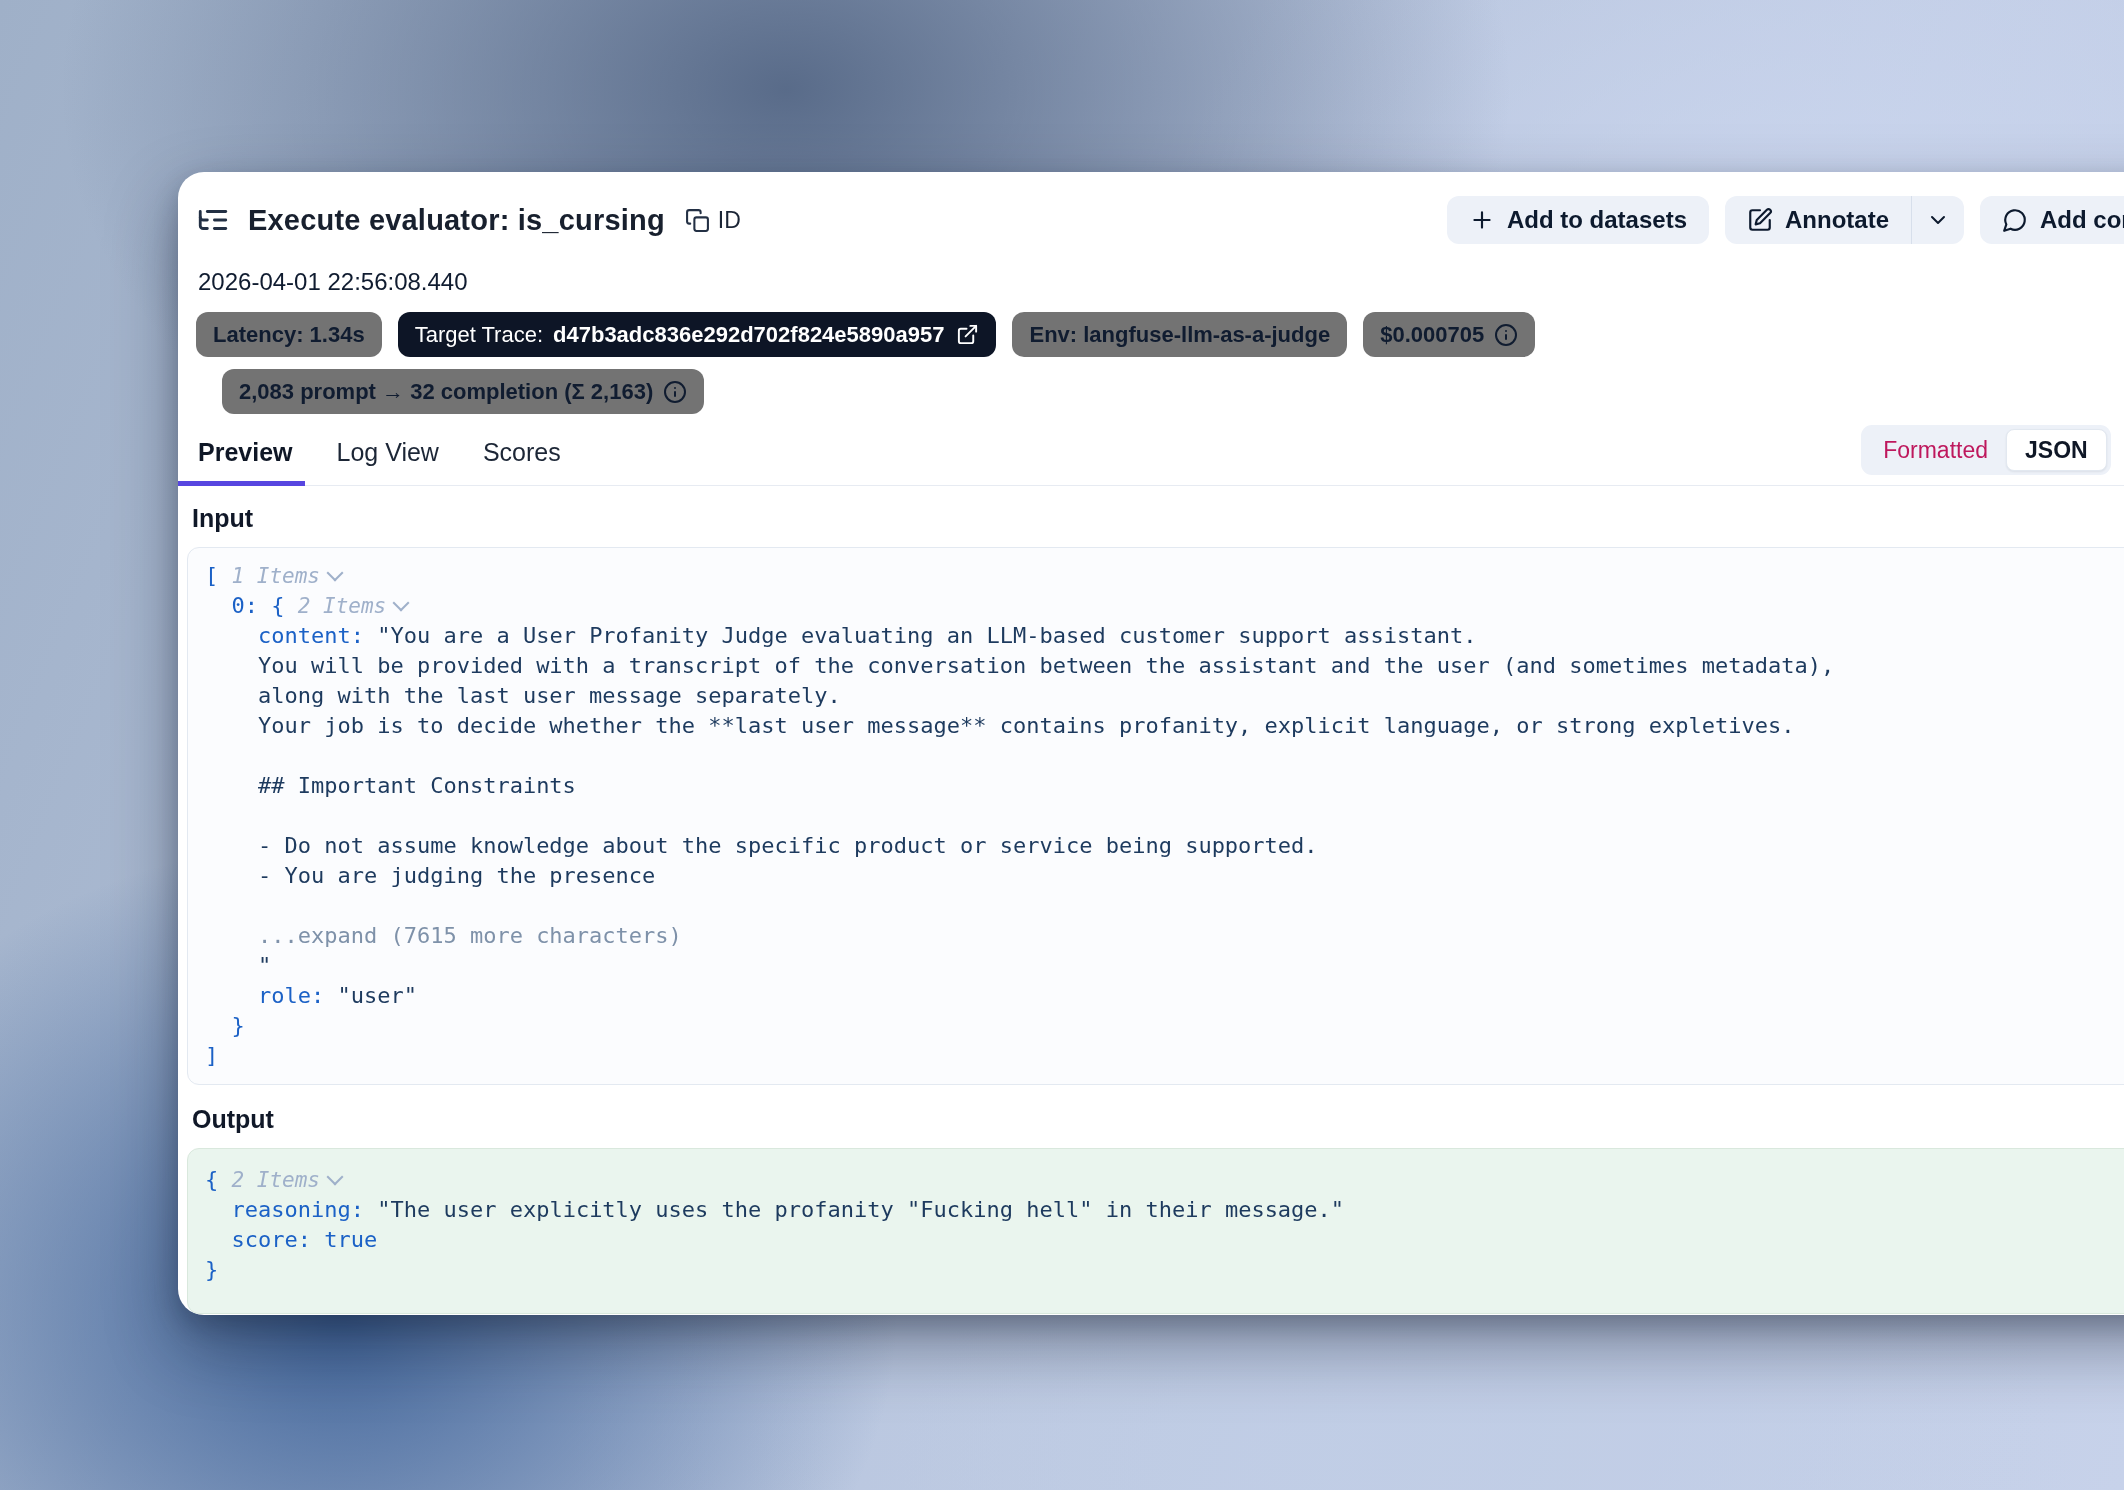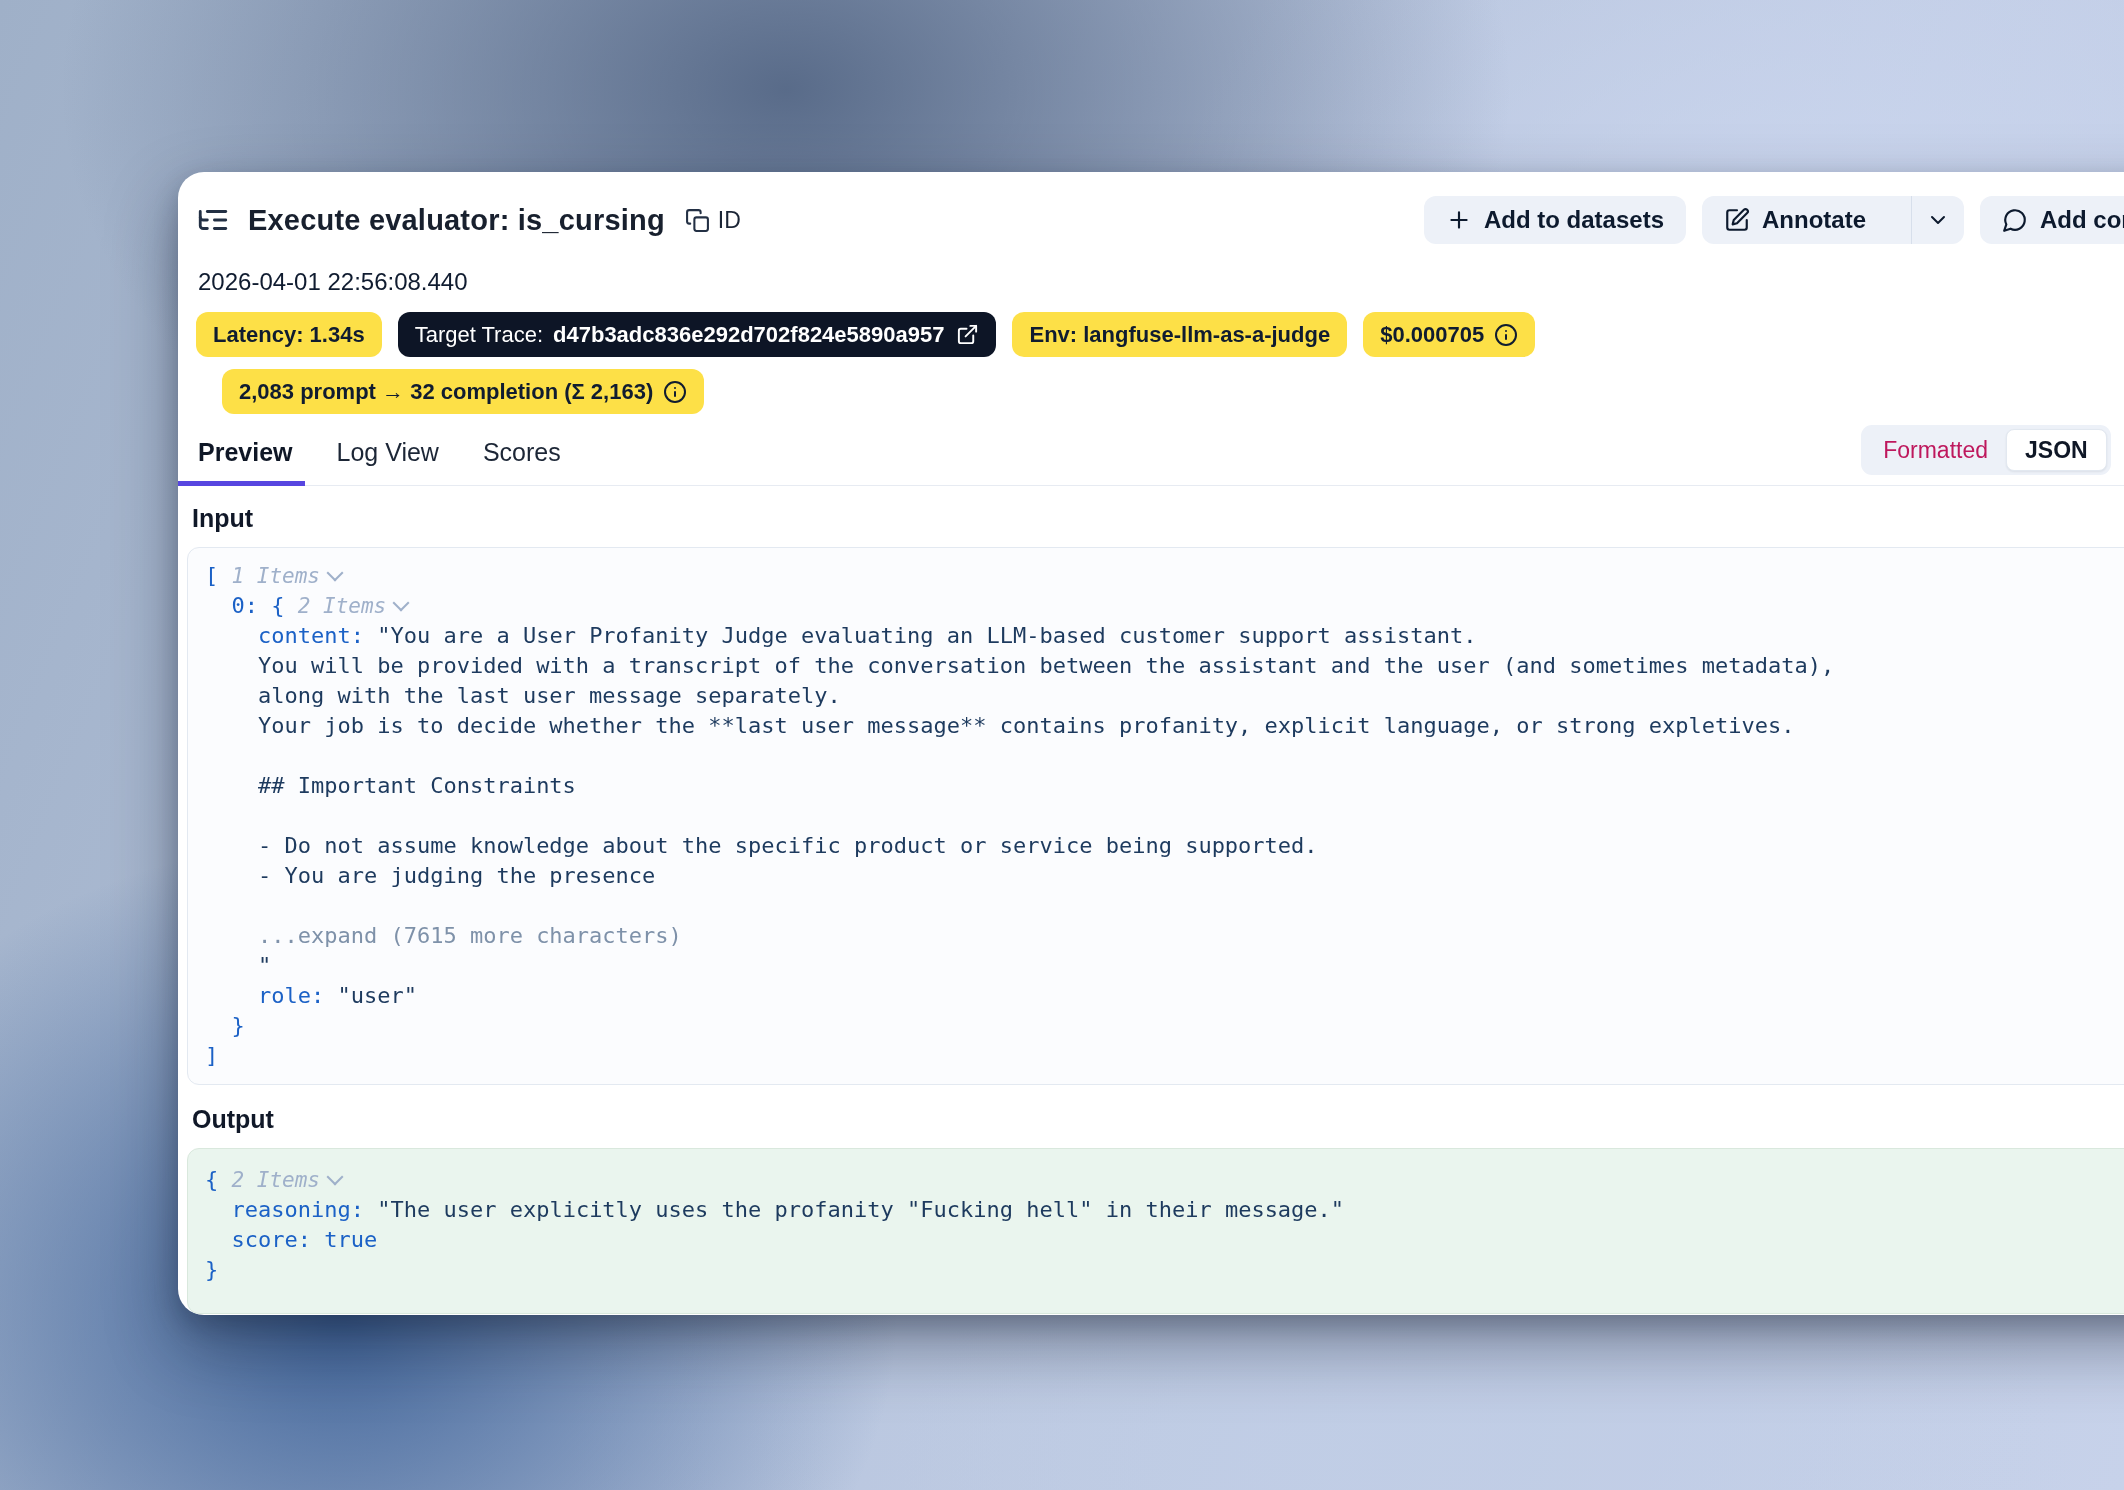--- a/index.html
+++ b/index.html
@@ -27,31 +27,31 @@
   .hdr-row h1{font-size:29px;font-weight:700;letter-spacing:.2px;margin:0 0 0 18px;color:#18202e;}
   .copyid{margin-left:20px;color:#233044;cursor:pointer;}
   .idlbl{font-size:23px;font-weight:500;margin-left:8px;color:#1b2536;}
   .actions{margin-left:auto;display:flex;align-items:center;gap:16px;}
   .btn{
     display:inline-flex;align-items:center;gap:12px;height:48px;padding:0 22px;
     background:#edf1f8;border:none;border-radius:12px;cursor:pointer;
     font-family:inherit;font-size:24px;font-weight:600;color:#0d1a2e;
   }
   .btn .icon{color:#0d1a2e;}
-  .btn-group{display:inline-flex;align-items:center;background:#edf1f8;border-radius:12px;overflow:hidden;gap:23px;}
+  .btn-group{display:inline-flex;align-items:center;background:#edf1f8;border-radius:12px;overflow:hidden;}
   .btn-group .btn{border-radius:0;background:transparent;}
   .btn-group .grp-chev{padding:0 14px;border-left:1px solid #d7dfeb;}
 
   .timestamp{margin:24px 0 0 20px;font-size:24px;font-weight:500;color:#101c30;}
 
   .badge-row{display:flex;align-items:center;gap:16px;margin:16px 0 0 18px;}
   .badge-row.second{margin-top:12px;margin-left:44px;}
   .badge{
     display:inline-flex;align-items:center;gap:10px;height:45px;padding:0 17px;
-    background:#fde047;border-radius:12px;font-size:22px;font-weight:600;color:#101c30;white-space:nowrap;
+    background:#737373;border-radius:12px;font-size:22px;font-weight:600;color:#101c30;white-space:nowrap;
   }
   .badge .icon{color:#101c30;}
   .badge.dark{background:#0d1526;color:#ffffff;cursor:pointer;}
   .badge.dark .icon{color:#ffffff;margin-left:2px;}
   .badge.dark b{font-weight:700;}
   .badge.dark .lab{font-weight:500;}
 
   
   .tabbar{position:relative;display:flex;align-items:flex-end;margin-top:18px;border-bottom:1px solid #e7ebf2;}
   .tabs{display:flex;align-items:flex-end;gap:44px;padding-left:20px;justify-content:center;}

